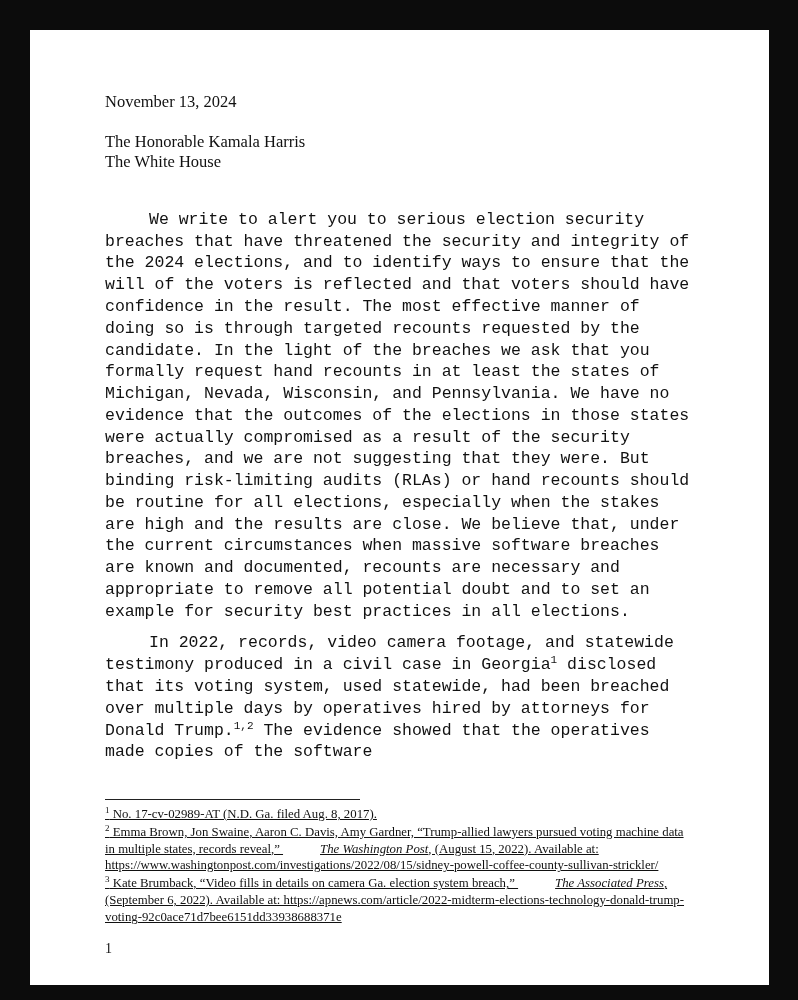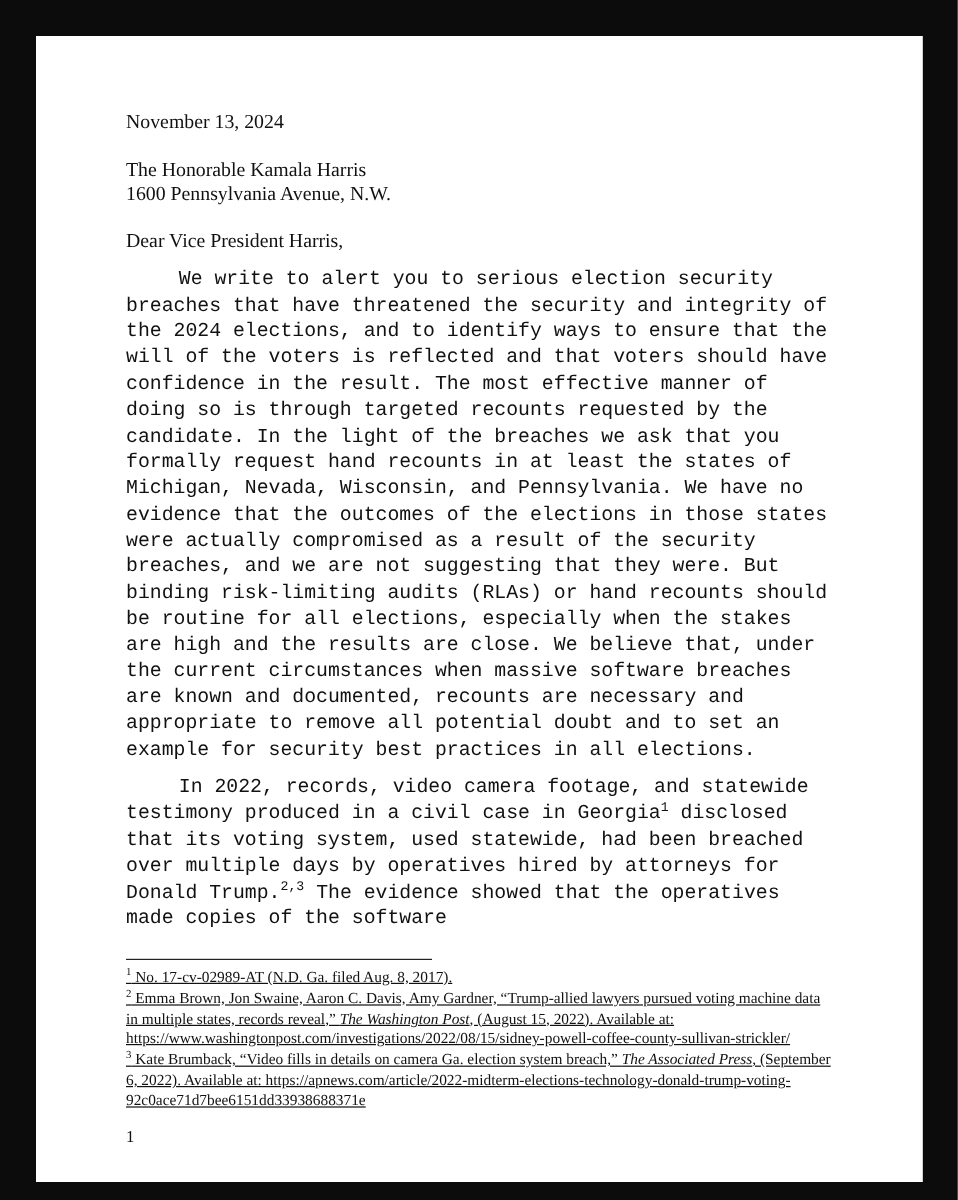--- a/index.html
+++ b/index.html
@@ -26,21 +26,21 @@
     flex-direction: column;
     color: #111111;
   }
   .date {
     font-size: 16.5px;
     margin-bottom: 20px;
   }
   .address {
     font-size: 16.5px;
     line-height: 1.24;
-    margin-bottom: 18px;
+    margin-bottom: 36px;
   }
   .salutation {
     font-size: 16.5px;
     margin-bottom: 11px;
   }
   .para {
     font-size: 16.5px;
     line-height: 1.32;
     text-indent: 44px;
     margin: 0 4px 10px 0;
@@ -68,44 +68,44 @@
     margin: 0 0 1px 0;
     word-break: break-word;
     text-decoration: underline;
   }
   .footnote sup {
     font-size: 9px;
     line-height: 0;
   }
   .footnote .em {
     font-style: italic;
+    margin-left: 37px;
   }
   .page-number {
     font-size: 14px;
     margin-top: 14px;
   }
 </style>
 </head>
 <body>
 
 <div class="viewer">
   <div class="page">
 
     <div class="date">November 13, 2024</div>
 
     <div class="address">
       <div>The Honorable Kamala Harris</div>
-      <div>1600 Pennsylvania Avenue, N.W.</div>
+      <div>The White House</div>
     </div>
 
-    <div class="salutation">Dear Vice President Harris,</div>
 
     <p class="para">We write to alert you to serious election security breaches that have threatened the security and integrity of the 2024 elections, and to identify ways to ensure that the will of the voters is reflected and that voters should have confidence in the result. The most effective manner of doing so is through targeted recounts requested by the candidate. In the light of the breaches we ask that you formally request hand recounts in at least the states of Michigan, Nevada, Wisconsin, and Pennsylvania. We have no evidence that the outcomes of the elections in those states were actually compromised as a result of the security breaches, and we are not suggesting that they were. But binding risk-limiting audits (RLAs) or hand recounts should be routine for all elections, especially when the stakes are high and the results are close. We believe that, under the current circumstances when massive software breaches are known and documented, recounts are necessary and appropriate to remove all potential doubt and to set an example for security best practices in all elections.</p>
 
-    <p class="para"><span>In 2022, records, video camera footage, and statewide testimony produced in a civil case in Georgia</span><sup>1</sup><span> disclosed that its voting system, used statewide, had been breached over multiple days by operatives hired by attorneys for Donald Trump.</span><sup>2,3</sup><span> The evidence showed that the operatives made copies of the software</span></p>
+    <p class="para"><span>In 2022, records, video camera footage, and statewide testimony produced in a civil case in Georgia</span><sup>1</sup><span> disclosed that its voting system, used statewide, had been breached over multiple days by operatives hired by attorneys for Donald Trump.</span><sup>1,2</sup><span> The evidence showed that the operatives made copies of the software</span></p>
 
     <div class="footnote-spacer"></div>
 
     <div class="footnote-rule"></div>
 
     <div class="footnotes">
       <p class="footnote"><sup>1</sup><span> No. 17-cv-02989-AT (N.D. Ga. filed Aug. 8, 2017).</span></p>
       <p class="footnote"><sup>2</sup><span> Emma Brown, Jon Swaine, Aaron C. Davis, Amy Gardner, “Trump-allied lawyers pursued voting machine data in multiple states, records reveal,” </span><span class="em">The Washington Post</span><span>, (August 15, 2022). Available at: https://www.washingtonpost.com/investigations/2022/08/15/sidney-powell-coffee-county-sullivan-strickler/</span></p>
       <p class="footnote"><sup>3</sup><span> Kate Brumback, “Video fills in details on camera Ga. election system breach,” </span><span class="em">The Associated Press</span><span>, (September 6, 2022). Available at: https://apnews.com/article/2022-midterm-elections-technology-donald-trump-voting-92c0ace71d7bee6151dd33938688371e</span></p>
     </div>

